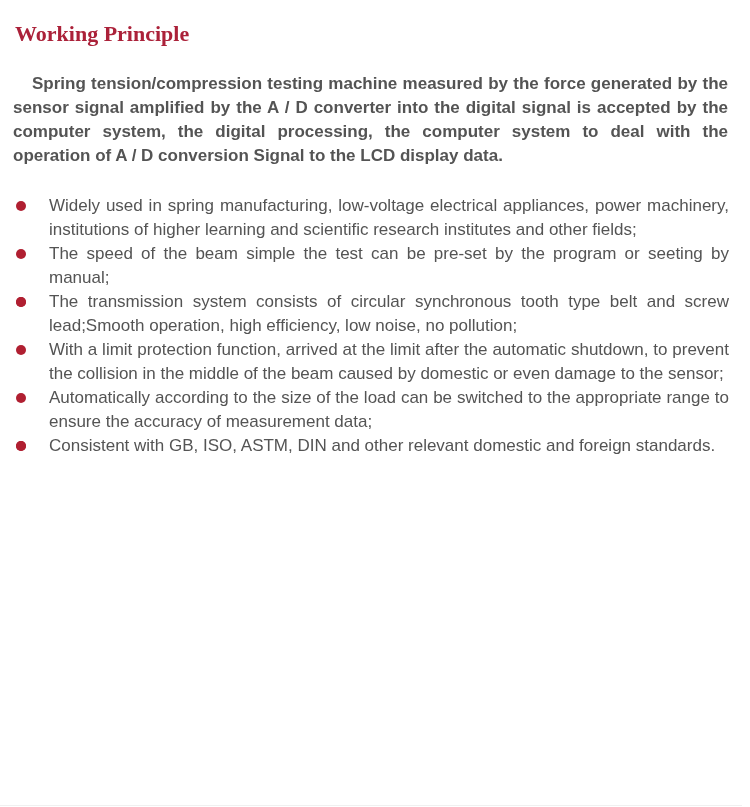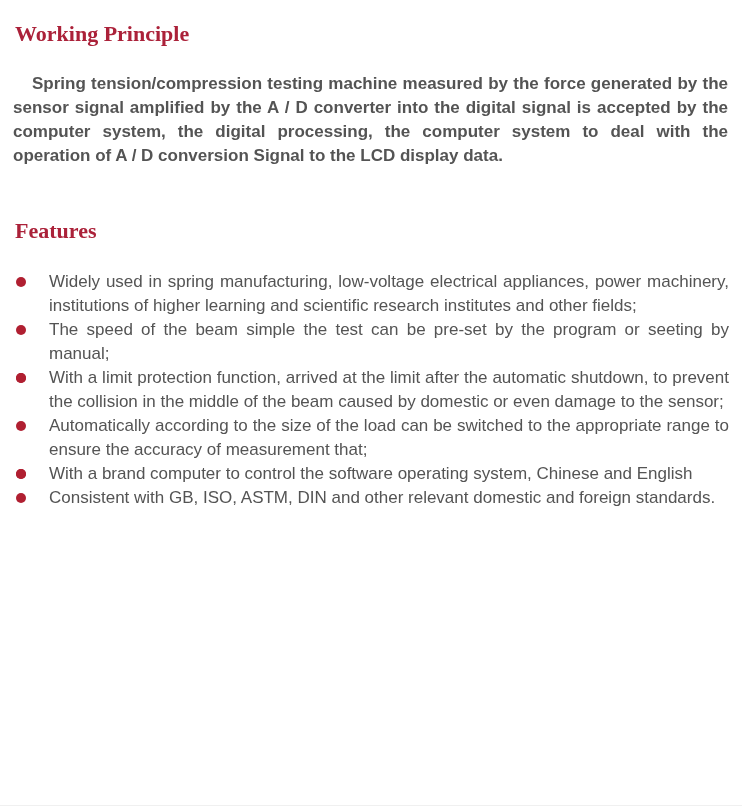--- a/index.html
+++ b/index.html
@@ -61,48 +61,47 @@
 </style>
 </head>
 <body>
 
 <div class="page">
 
   <h2 class="section-heading heading-working">Working Principle</h2>
 
   <p class="body-paragraph">Spring tension/compression testing machine measured by the force generated by the sensor signal amplified by the A / D converter into the digital signal is accepted by the computer system, the digital processing, the computer system to deal with the operation of A / D conversion Signal to the LCD display data.</p>
 
-  <h2 class="section-heading heading-features">Features</h2>
 
   <ul class="features-list">
     <li class="feature-item">
       <span class="bullet"></span>
       <span>Widely used in spring manufacturing, low-voltage electrical appliances, power machinery, institutions of higher learning and scientific research institutes and other fields;</span>
     </li>
     <li class="feature-item">
       <span class="bullet"></span>
       <span>The speed of the beam simple the test can be pre-set by the program or seeting by manual;</span>
     </li>
     <li class="feature-item">
       <span class="bullet"></span>
     </li>
     <li class="feature-item">
       <span class="bullet"></span>
+      <span>The transmission system consists of circular synchronous tooth type belt and screw lead;Smooth operation, high efficiency, low noise, no pollution;</span>
+    </li>
+    <li class="feature-item">
+      <span class="bullet"></span>
       <span>With a limit protection function, arrived at the limit after the automatic shutdown, to prevent the collision in the middle of the beam caused by domestic or even damage to the sensor;</span>
     </li>
     <li class="feature-item">
       <span class="bullet"></span>
-      <span>Automatically according to the size of the load can be switched to the appropriate range to ensure the accuracy of measurement that;</span>
+      <span>Automatically according to the size of the load can be switched to the appropriate range to ensure the accuracy of measurement data;</span>
     </li>
     <li class="feature-item">
       <span class="bullet"></span>
-    </li>
-    <li class="feature-item">
-      <span class="bullet"></span>
-      <span>With a brand computer to control the software operating system, Chinese and English</span>
     </li>
     <li class="feature-item">
       <span class="bullet"></span>
       <span>Consistent with GB, ISO, ASTM, DIN and other relevant domestic and foreign standards.</span>
     </li>
   </ul>
 
 </div>
 
 </body></html>

